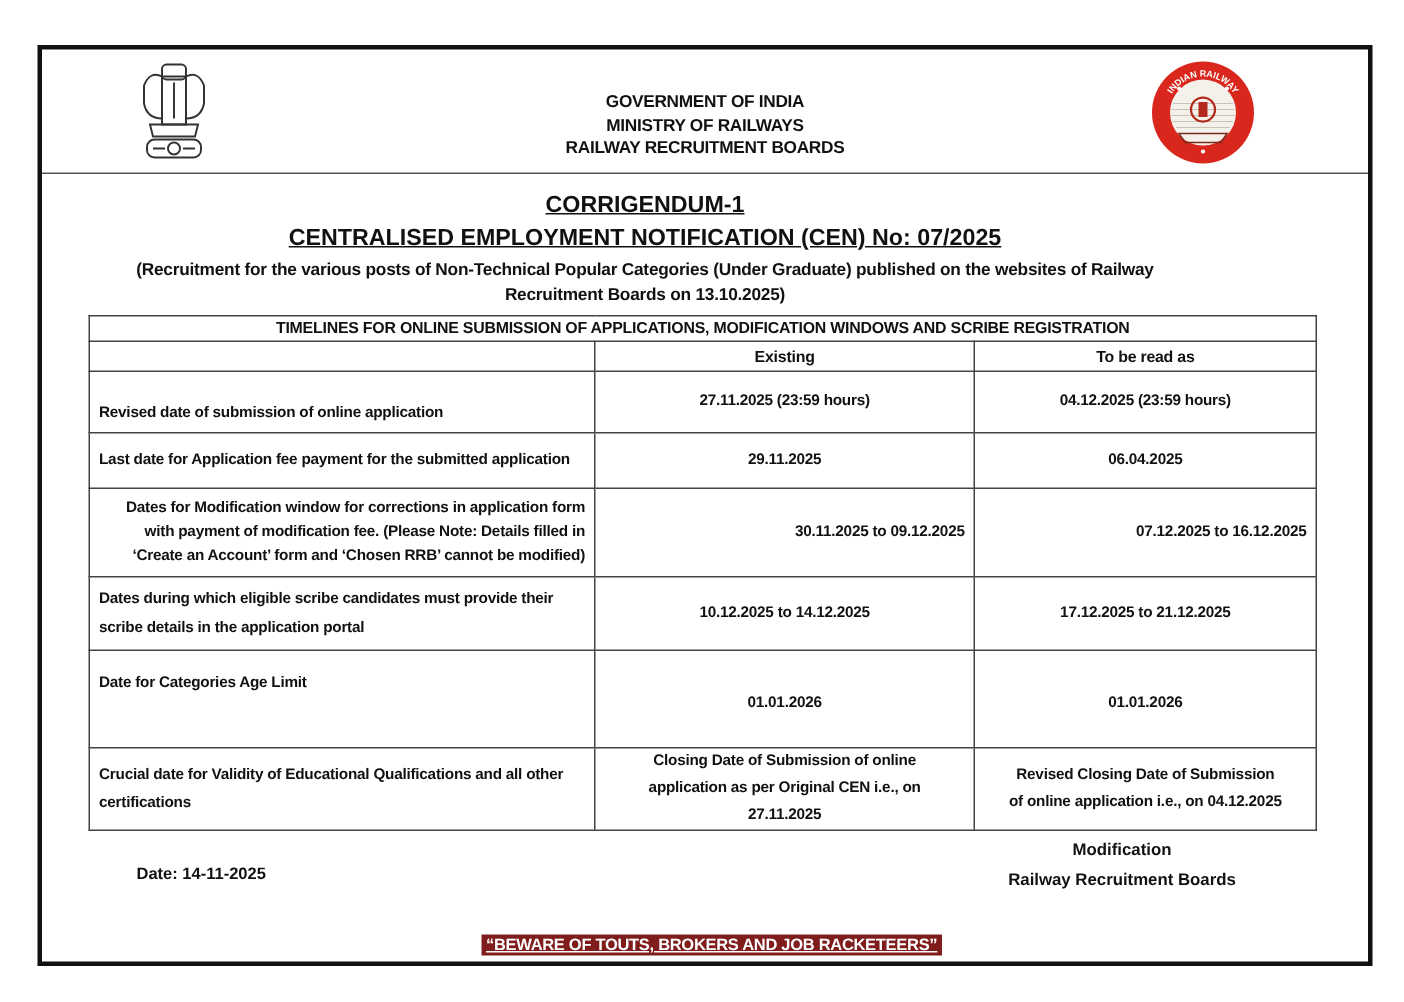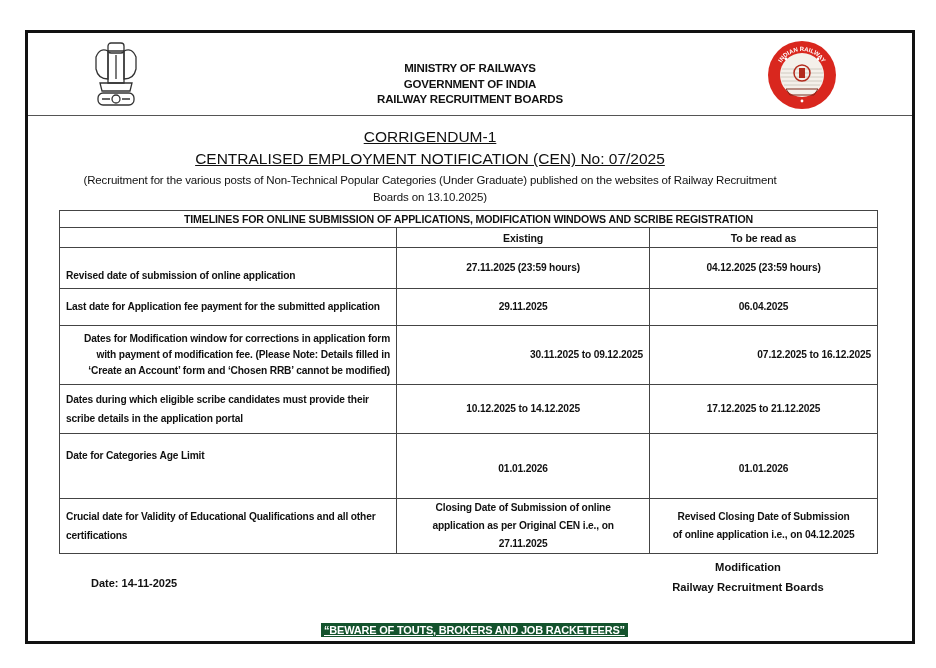--- a/index.html
+++ b/index.html
@@ -56,21 +56,21 @@
       font-size: 11.5px;
       line-height: 15.5px;
       letter-spacing: -0.2px;
     }
     .titles {
       position: absolute;
       left: 0;
       top: 94px;
       width: 804px;
       text-align: center;
-      font-weight: normal;
+      font-weight: bold;
     }
     .corr-title {
       font-size: 15.5px;
       text-decoration: underline;
       line-height: 20px;
     }
     .cen-title {
       font-size: 15.5px;
       text-decoration: underline;
       line-height: 22px;
@@ -168,22 +168,22 @@
         <path d="M22 12 L38 12 L38 44 L22 44 Z"></path>
         <line x1="30" y1="16" x2="30" y2="40"></line>
         <path d="M14 44 L46 44 L44 52 L16 52 Z"></path>
         <rect x="12" y="54" width="36" height="12" rx="5"></rect>
         <circle cx="30" cy="60" r="4"></circle>
         <path d="M16 60 L24 60 M36 60 L44 60"></path>
       </g>
     </svg>
 
     <div class="header-lines">
+      <div>GOVERNMENT OF INDIA</div>
       <div>MINISTRY OF RAILWAYS</div>
-      <div>GOVERNMENT OF INDIA</div>
       <div>RAILWAY RECRUITMENT BOARDS</div>
     </div>
 
     <svg class="rail-logo" viewBox="0 0 72 72">
       <circle cx="36" cy="36" r="34" fill="#d9271e"></circle>
       <circle cx="36" cy="36" r="22" fill="#f4f0ea"></circle>
       <g stroke="#c8c2b8" stroke-width="0.8">
         <line x1="16" y1="30" x2="56" y2="30"></line>
         <line x1="15" y1="34" x2="57" y2="34"></line>
         <line x1="15" y1="38" x2="57" y2="38"></line>
@@ -257,14 +257,14 @@
   </tbody>
     </table>
 
   <div class="footer-date">Date: 14-11-2025</div>
 
   <div class="sign">
     <div>Modification</div>
     <div>Railway Recruitment Boards</div>
   </div>
 
-  <div class="beware" style="background: #14532d;">“BEWARE OF TOUTS, BROKERS AND JOB RACKETEERS”</div>
+  <div class="beware" style="background: #7f1d1d;">“BEWARE OF TOUTS, BROKERS AND JOB RACKETEERS”</div>
 </div>
 
 </body></html>

